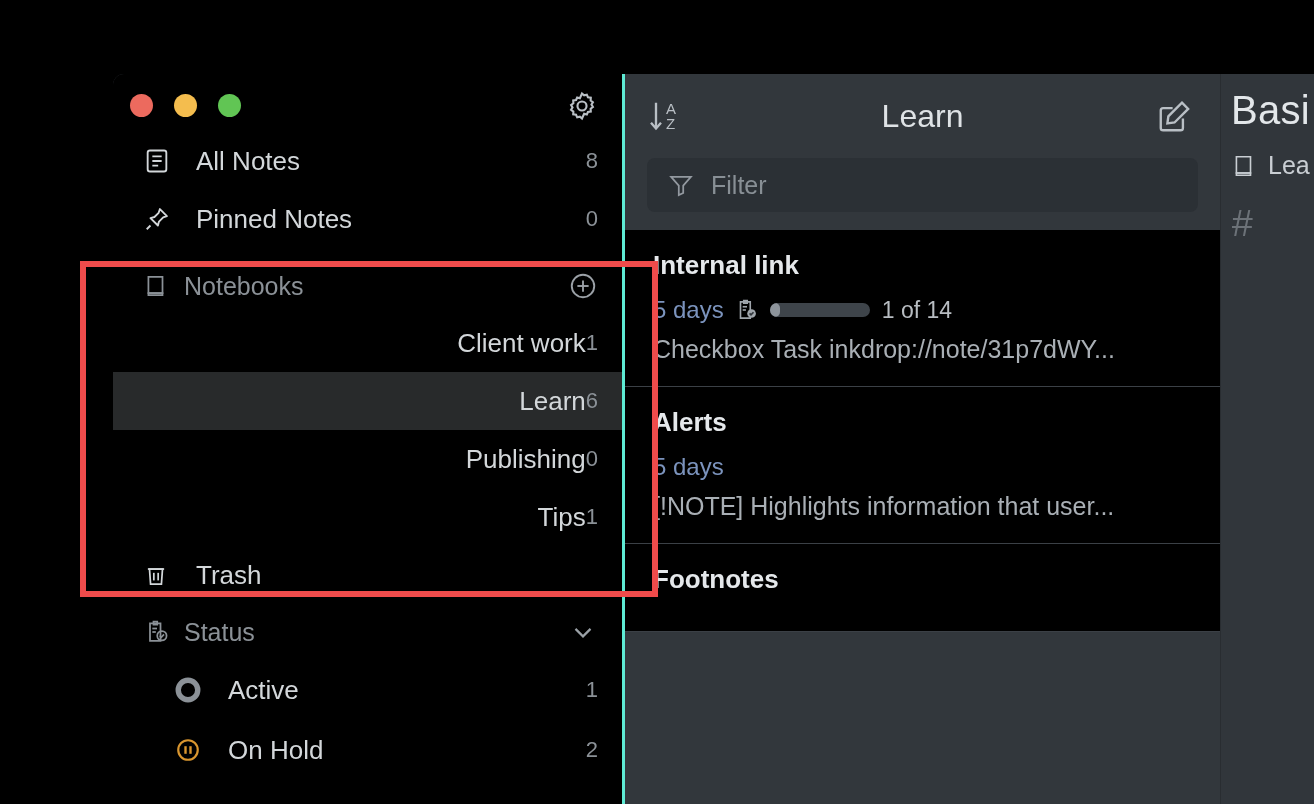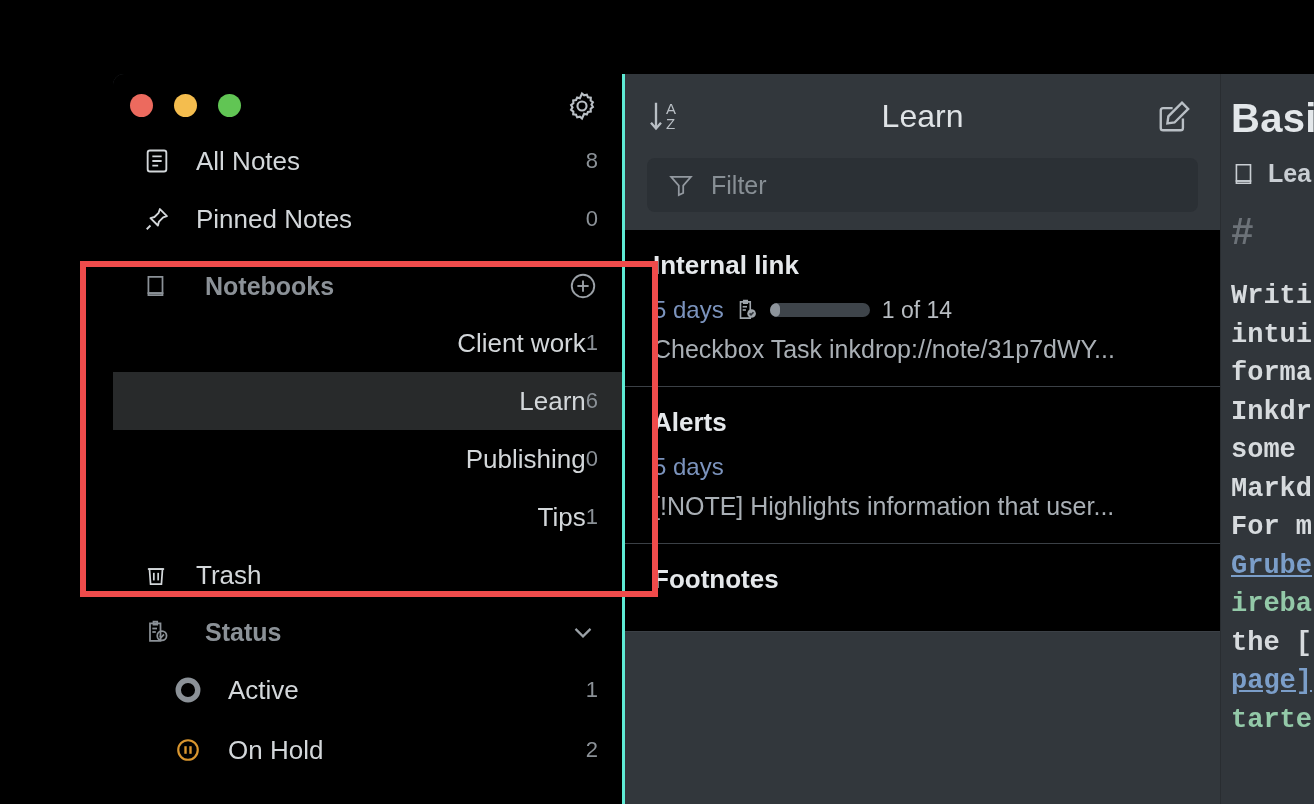--- a/index.html
+++ b/index.html
@@ -55,21 +55,21 @@
   .nav-row .cnt { color: #8b9197; font-size: 22px; }
 
   .section-head {
     height: 56px;
     display: flex; align-items: center;
     padding: 0 24px 0 30px;
     color: #8b9197;
     font-size: 25px;
   }
   .section-head .ico { width: 34px; flex: 0 0 34px; display:flex; align-items:center; }
-  .section-head .lbl { flex: 1; margin-left: 28px; font-weight: bold; }
+  .section-head .lbl { flex: 1; margin-left: 7px; }
   .section-head .act { display: flex; align-items: center; }
 
   .book-row {
     height: 58px;
     display: flex; align-items: center;
     padding: 0 24px 0 83px;
     color: #d3d7da;
     font-size: 26px;
   }
   .book-row.sel { background: #282a2b; }
@@ -149,23 +149,22 @@
     background: #3e444a; position: relative; overflow: hidden;
   }
   .prog-fill { position: absolute; left: 0; top: 0; bottom: 0; background: #8d949b; border-radius: 7px; }
   .prog-text { color: #b8bdc2; font-size: 23px; }
 
   
   .editor {
     flex: 1;
     height: 100%;
     background: #31363b;
-    padding: 22px 0 0 10px;
+    padding: 14px 0 0 10px;
     overflow: hidden;
-    font-weight: bold;
   }
   .ed-title {
     font-size: 40px; color: #e3e7ea; white-space: nowrap;
     margin-bottom: 18px; letter-spacing: 0.3px;
   }
   .ed-crumb {
     display: flex; align-items: center; gap: 11px;
     color: #c9ced3; font-size: 25px; white-space: nowrap; margin-bottom: 24px;
   }
   .ed-hash { color: #6c7278; font-size: 38px; font-family: "Liberation Mono", monospace; margin-bottom: 22px; }
@@ -393,33 +392,19 @@
     <div class="editor">
       <div class="ed-title">Basi</div>
       <div class="ed-crumb">
         <svg width="26" height="26" viewBox="0 0 24 24" fill="none" stroke="#c9ced3" stroke-width="1.5">
           <path d="M5 3.5h13v15H5z"></path>
           <path d="M5 18.5h13v2H5z"></path>
         </svg>
         <span>Lea</span>
       </div>
       <div class="ed-hash">#</div>
-      <div class="ed-code">
-        <div>Writi</div>
-        <div>intui</div>
-        <div>forma</div>
-        <div>Inkdr</div>
-        <div>some </div>
-        <div>Markd</div>
-        <div>For m</div>
-        <div class="lnk">Grube</div>
-        <div class="grn">ireba</div>
-        <div>the [</div>
-        <div class="lnk">page]</div>
-        <div class="grn">tarte</div>
-      </div>
     </div>
 
   </div>
 
   <div class="annot"></div>
 
 </div>
 
 </body></html>

